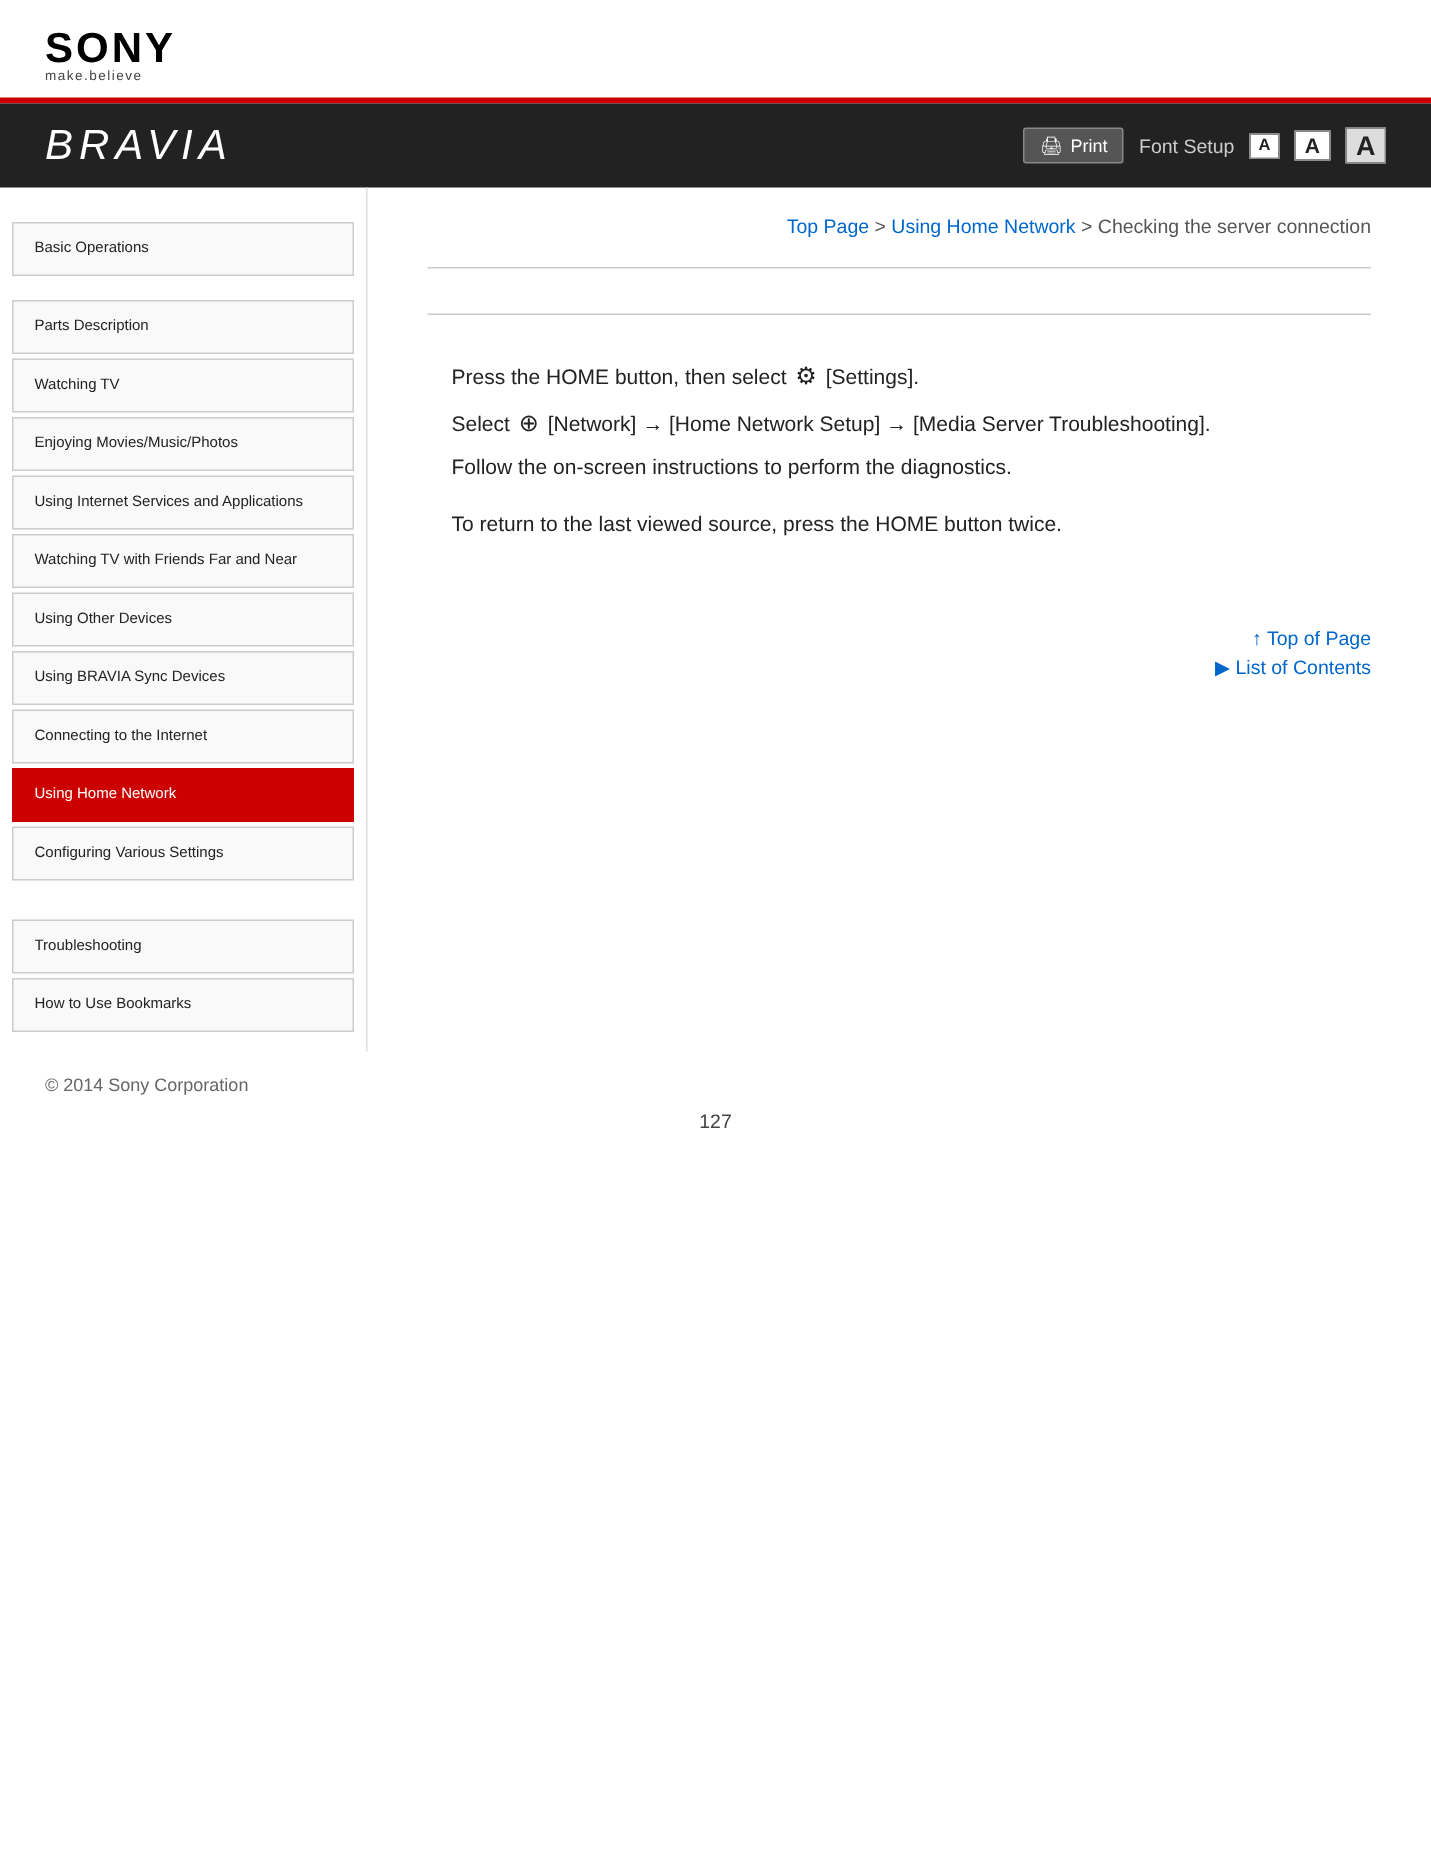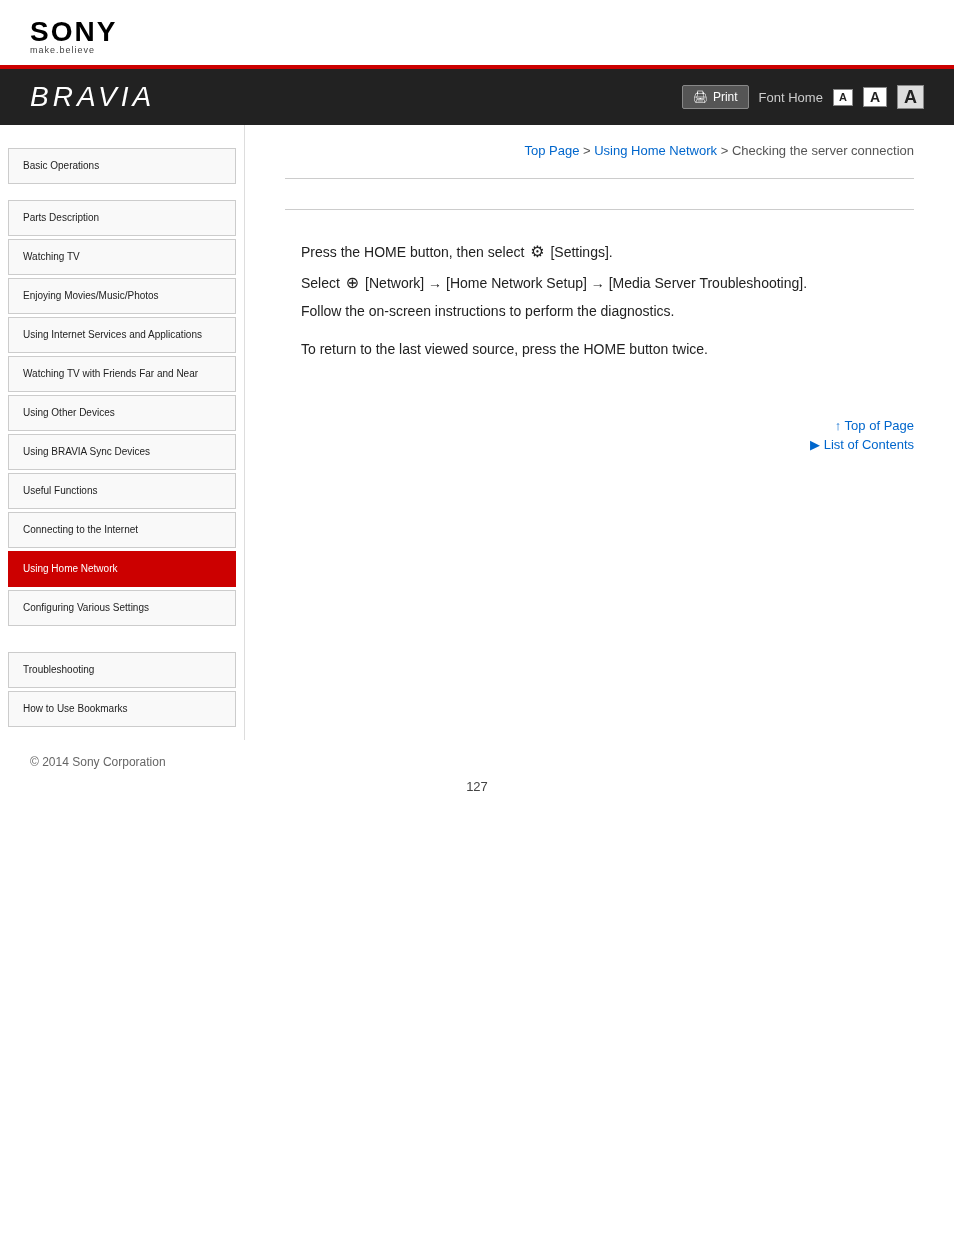--- a/index.html
+++ b/index.html
@@ -190,21 +190,21 @@
   </div>
 </div>
 
 <div class="bravia-bar">
   <span class="bravia-title">BRAVIA</span>
   <div class="bravia-controls">
     <button class="print-btn">
       <span>🖨</span>
       <span>Print</span>
     </button>
-    <span class="font-size-label">Font Home</span>
+    <span class="font-size-label">Font Setup</span>
     <button class="font-btn small">A</button>
     <button class="font-btn medium">A</button>
     <button class="font-btn large">A</button>
   </div>
 </div>
 
 <div class="main-layout">
 
   <div class="sidebar">
     <div class="sidebar-divider"></div>
@@ -228,23 +228,20 @@
       <span>Using Internet Services and Applications</span>
     </div>
     <div class="sidebar-item">
       <span>Watching TV with Friends Far and Near</span>
     </div>
     <div class="sidebar-item">
       <span>Using Other Devices</span>
     </div>
     <div class="sidebar-item">
       <span>Using BRAVIA Sync Devices</span>
-    </div>
-    <div class="sidebar-item">
-      <span>Useful Functions</span>
     </div>
     <div class="sidebar-item">
       <span>Connecting to the Internet</span>
     </div>
     <div class="sidebar-item active">
       <span>Using Home Network</span>
     </div>
     <div class="sidebar-item">
       <span>Configuring Various Settings</span>
     </div>

